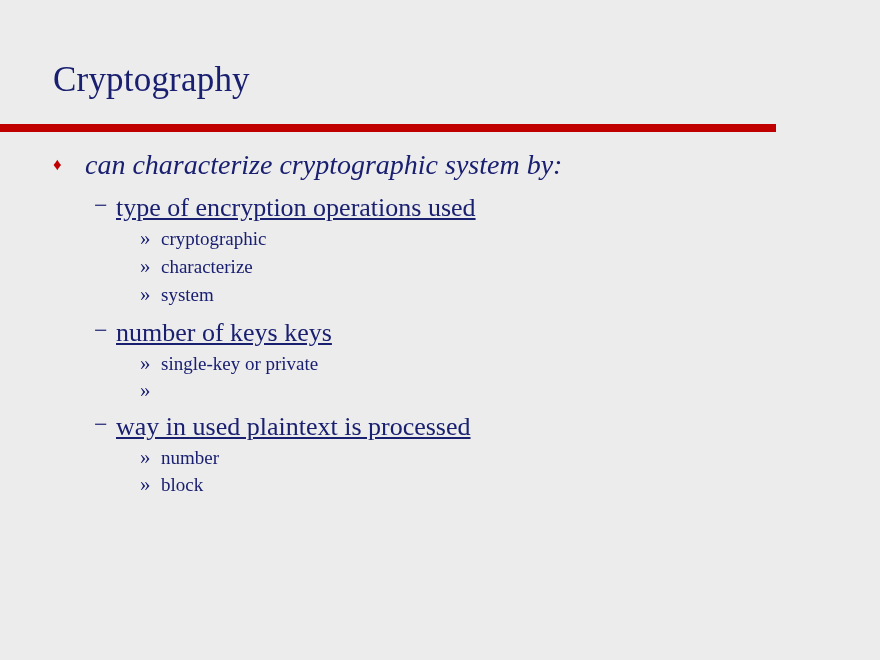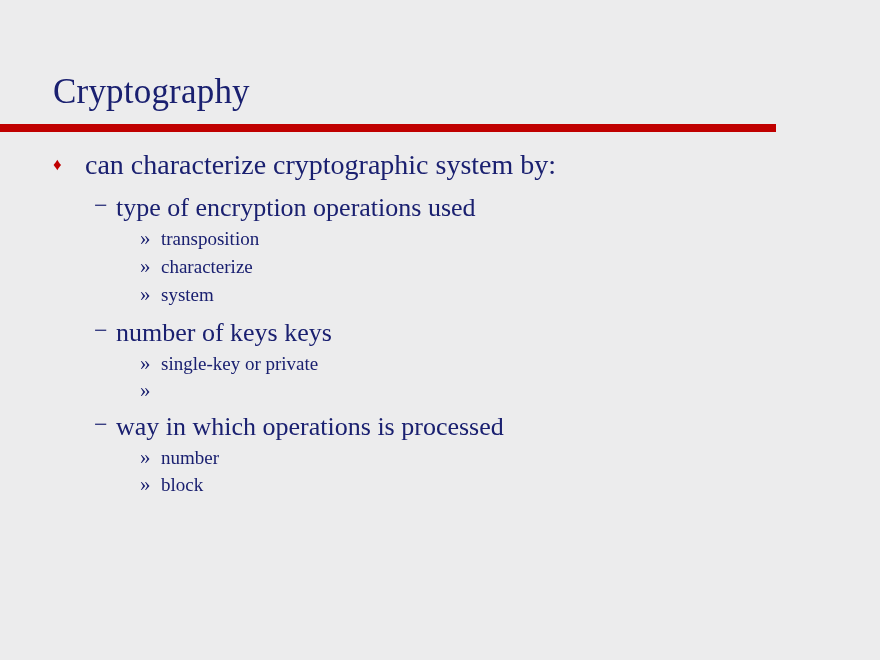--- a/index.html
+++ b/index.html
@@ -16,21 +16,21 @@
   .slide {
     position: relative;
     width: 880px;
     height: 660px;
     box-sizing: border-box;
     background: #ececed;
   }
   .slide-title {
     position: absolute;
     left: 53px;
-    top: 72px;
+    top: 60px;
     font-size: 35px;
     color: #1a2070;
     font-family: "Liberation Serif", serif;
     letter-spacing: 0.2px;
     white-space: nowrap;
   }
   .title-rule {
     position: absolute;
     left: 0px;
     top: 124px;
@@ -58,38 +58,40 @@
     color: #c00000;
     font-size: 17px;
     line-height: 1;
     position: relative;
     top: -4px;
   }
   .lvl1 .text {
     font-size: 28px;
     color: #1a2070;
     line-height: 1.22;
+    font-style: italic;
   }
   .lvl2 {
     padding-left: 94px;
     margin-top: 7px;
   }
   .lvl2 .marker {
     width: 22px;
     flex: 0 0 22px;
     color: #1a2070;
     font-size: 24px;
     line-height: 1;
     position: relative;
     top: -3px;
   }
   .lvl2 .text {
     font-size: 26px;
     color: #1a2070;
     line-height: 1.2;
+    text-decoration: underline;
   }
   .lvl3 {
     padding-left: 140px;
     margin-top: 4px;
   }
   .lvl3 .marker {
     width: 21px;
     flex: 0 0 21px;
     color: #1a2070;
     font-size: 21px;
@@ -124,21 +126,21 @@
       <span class="text">can characterize cryptographic system by:</span>
     </div>
 
     <div class="group">
       <div class="bullet-row lvl2 group-l2">
         <span class="marker">−</span>
         <span class="text">type of encryption operations used</span>
       </div>
       <div class="bullet-row lvl3">
         <span class="marker">»</span>
-        <span class="text">transposition</span>
+        <span class="text">cryptographic</span>
       </div>
       <div class="bullet-row lvl3">
         <span class="marker">»</span>
         <span class="text">characterize</span>
       </div>
       <div class="bullet-row lvl3">
         <span class="marker">»</span>
         <span class="text">system</span>
       </div>
     </div>
@@ -153,21 +155,21 @@
         <span class="text">single-key or private</span>
       </div>
       <div class="bullet-row lvl3">
         <span class="marker">»</span>
       </div>
     </div>
 
     <div class="group">
       <div class="bullet-row lvl2 group-l2">
         <span class="marker">−</span>
-        <span class="text">way in which operations is processed</span>
+        <span class="text">way in used plaintext is processed</span>
       </div>
       <div class="bullet-row lvl3">
         <span class="marker">»</span>
         <span class="text">number</span>
       </div>
       <div class="bullet-row lvl3">
         <span class="marker">»</span>
         <span class="text">block</span>
       </div>
     </div>

